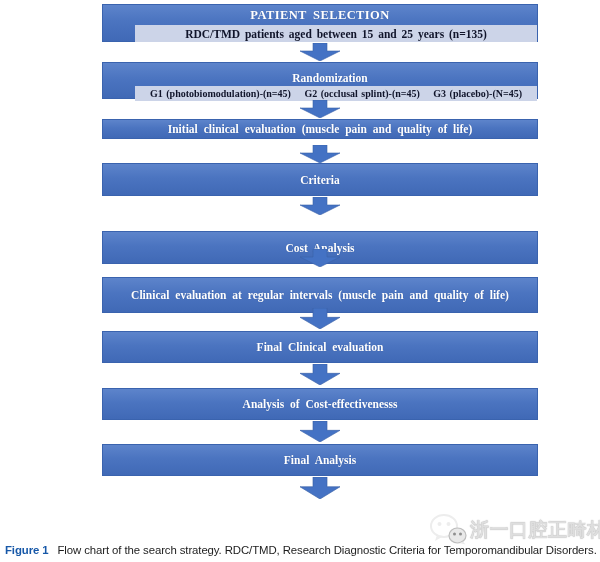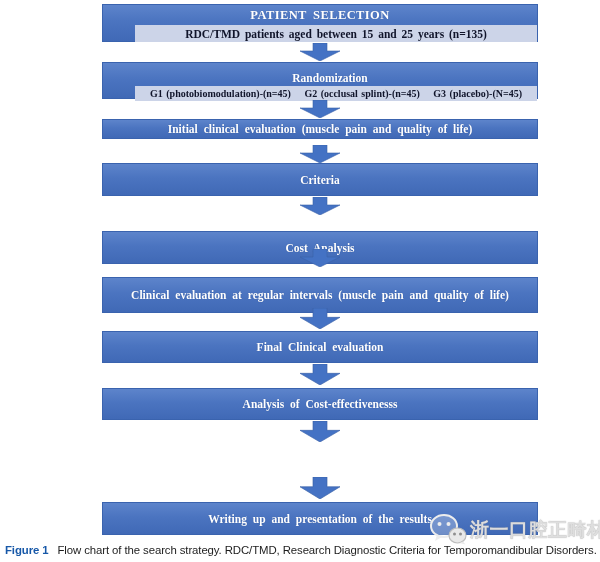--- a/index.html
+++ b/index.html
@@ -106,26 +106,26 @@
   <svg class="arrow" style="top:364px;height:21px;" viewBox="0 0 40 18" preserveAspectRatio="none">
     <path d="M13 0 H27 V8 H40 L20 18 L0 8 H13 Z" fill="#4472c4" stroke="#3a62a8" stroke-width="0.6"></path>
   </svg>
 
   <div class="blockbox" style="top:388px;height:32px;">Analysis of Cost-effectivenesss</div>
 
   <svg class="arrow" style="top:421px;height:21px;" viewBox="0 0 40 18" preserveAspectRatio="none">
     <path d="M13 0 H27 V8 H40 L20 18 L0 8 H13 Z" fill="#4472c4" stroke="#3a62a8" stroke-width="0.6"></path>
   </svg>
 
+  <div class="blockbox" style="top:444px;height:32px;">Final Analysis</div>
 
   <svg class="arrow" style="top:477px;height:22px;" viewBox="0 0 40 18" preserveAspectRatio="none">
     <path d="M13 0 H27 V8 H40 L20 18 L0 8 H13 Z" fill="#4472c4" stroke="#3a62a8" stroke-width="0.6"></path>
   </svg>
 
-  <div class="blockbox" style="top:502px;height:33px;">Writing up and presentation of the results</div>
 
   <div class="watermark">
     <svg width="37" height="32" viewBox="0 0 37 32" style="margin-right:3px;">
       <ellipse cx="14" cy="13" rx="13" ry="11" fill="rgba(255,255,255,0.25)" stroke="#ededed" stroke-width="2"></ellipse>
       <path d="M7 22 L5 28 L12 24 Z" fill="#ededed"></path>
       <circle cx="9.5" cy="11" r="2" fill="#ededed"></circle>
       <circle cx="18.5" cy="11" r="2" fill="#ededed"></circle>
       <ellipse cx="27.5" cy="22.5" rx="8.5" ry="7.5" fill="#e9e9e9" stroke="#bdbdbd" stroke-width="1.2"></ellipse>
       <path d="M33 28.5 L35.5 31.5 L29.5 30 Z" fill="#e9e9e9"></path>
       <circle cx="24.5" cy="21" r="1.5" fill="#8f8f8f"></circle>

